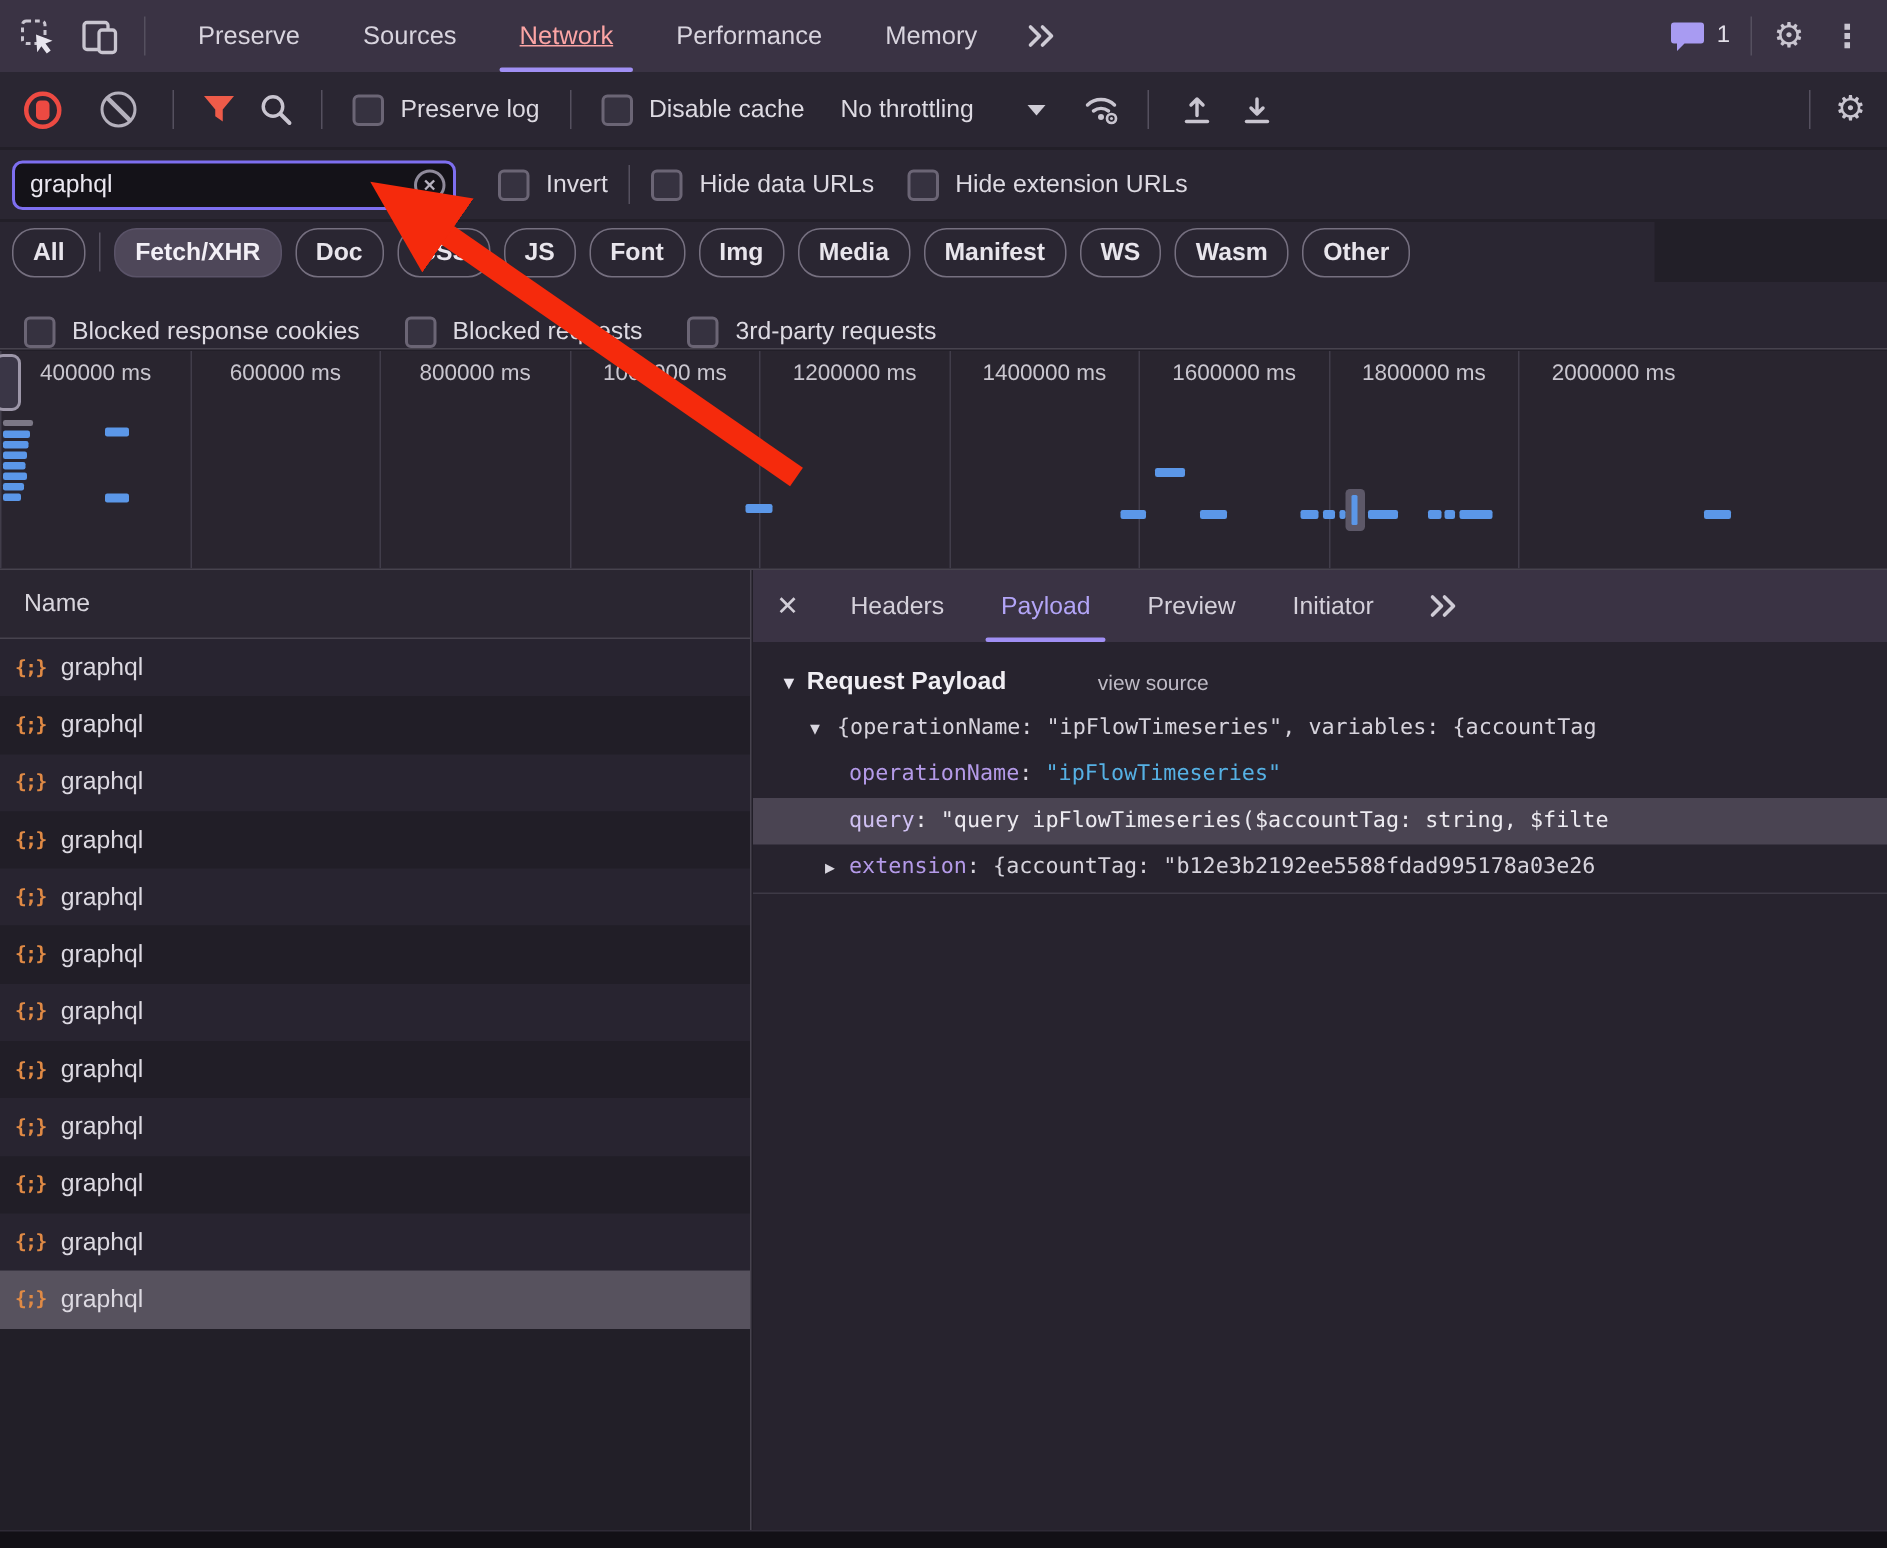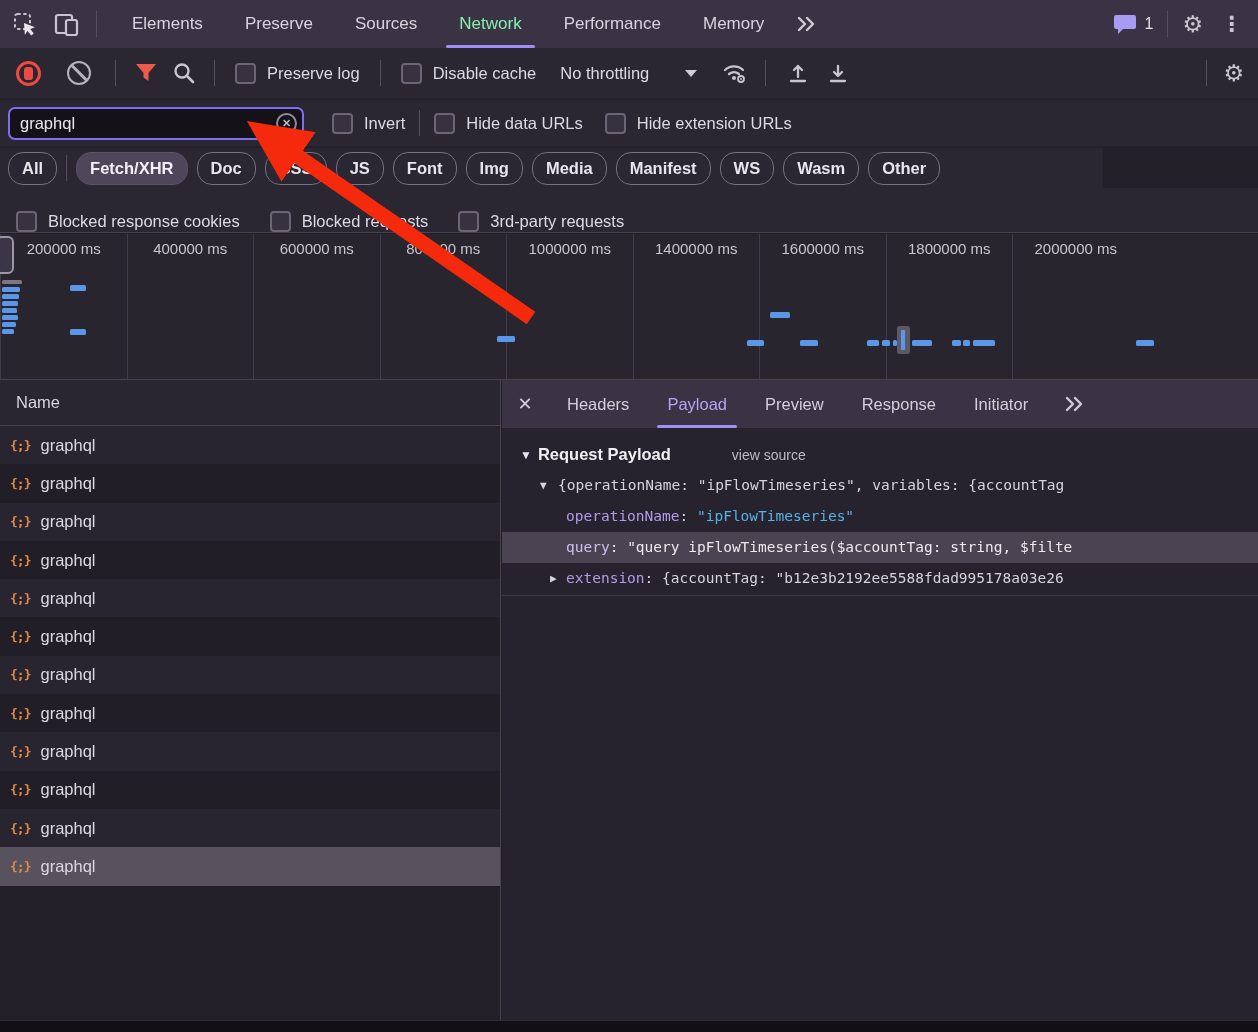--- a/index.html
+++ b/index.html
@@ -5,21 +5,21 @@
   html,body{margin:0;padding:0;background:#0f0e13;}
   .app{position:relative;width:1258px;height:1032px;overflow:hidden;background:#221f28;
        font-family:"Liberation Sans", sans-serif;color:#d8d4de;}
   
   .topbar{position:absolute;left:0;top:0;width:1258px;height:48px;background:#3a3344;
           display:flex;align-items:center;}
   .topbar .icon-btn{width:34px;height:34px;display:flex;align-items:center;justify-content:center;flex:none;}
   .vsep{width:1px;height:26px;background:#55505f;flex:none;}
   .tabs{display:flex;height:48px;align-items:stretch;margin-left:14px;}
   .tab{position:relative;display:flex;align-items:center;padding:0 21px;font-size:17px;color:#d8d4de;cursor:default;}
-  .tab.active{color:#86efac;}
+  .tab.active{color:#fca5a5;text-decoration:underline;}
   .tab.active::after{content:"";position:absolute;left:8px;right:8px;bottom:0;height:3px;border-radius:2px;background:#a08ff4;}
   .chev2{display:flex;align-items:center;padding:0 10px;color:#cfccd6;}
   .topbar-right{margin-left:auto;display:flex;align-items:center;gap:14px;padding-right:12px;}
   .bubble-wrap{display:flex;align-items:center;gap:7px;font-size:16px;color:#e2dfe8;}
   .glyph{font-family:"DejaVu Sans", sans-serif;}
   .gear{font-size:23px;color:#c9c5d0;line-height:1;}
   .kebab{font-size:21px;color:#c9c5d0;font-weight:bold;line-height:1;padding:0 4px;}
   
   .toolbar2{position:absolute;left:0;top:48px;width:1258px;height:50px;background:#2a2632;
             display:flex;align-items:center;gap:14px;padding-left:16px;box-sizing:border-box;}
@@ -114,21 +114,20 @@
       </svg>
     </span>
     <span class="icon-btn" style="margin-left:8px;">
       <svg class="ic" width="28" height="26" viewBox="0 0 28 26">
         <rect x="3" y="4" width="16" height="18" rx="2" fill="none" stroke="#c9c5d0" stroke-width="2.2"></rect>
         <rect x="13" y="9" width="11" height="15" rx="2" fill="#3a3344" stroke="#c9c5d0" stroke-width="2.2"></rect>
       </svg>
     </span>
     <span class="vsep" style="margin-left:12px;"></span>
     <div class="tabs">
-        <div class="tab">Elements</div>
         <div class="tab">Preserve</div>
         <div class="tab">Sources</div>
         <div class="tab active">Network</div>
         <div class="tab">Performance</div>
         <div class="tab">Memory</div>
       </div>
     <span class="chev2">
       <svg class="ic" width="22" height="18" viewBox="0 0 22 18">
         <path d="M4 3 L10 9 L4 15" fill="none" stroke="#cfccd6" stroke-width="2.4" stroke-linecap="round" stroke-linejoin="round"></path>
         <path d="M12 3 L18 9 L12 15" fill="none" stroke="#cfccd6" stroke-width="2.4" stroke-linecap="round" stroke-linejoin="round"></path>
@@ -255,25 +254,25 @@
         <span class="cb"></span>
         <span class="lbl">3rd-party requests</span>
       </span>
     </div>
 
   <div class="overview">
     <span class="scroll-pill"></span>
     <div class="ov-pill">
         <i></i>
       </div>
-  <div class="ov-col"><span>200000 ms</span></div>
       <div class="ov-col"><span>400000 ms</span></div>
       <div class="ov-col"><span>600000 ms</span></div>
       <div class="ov-col"><span>800000 ms</span></div>
       <div class="ov-col"><span>1000000 ms</span></div>
+      <div class="ov-col"><span>1200000 ms</span></div>
       <div class="ov-col"><span>1400000 ms</span></div>
       <div class="ov-col"><span>1600000 ms</span></div>
       <div class="ov-col"><span>1800000 ms</span></div>
       <div class="ov-col"><span>2000000 ms</span></div>
       <div class="ov-bar gray" style="left: 2px; top: 46px; width: 20px; height: 4px;"></div>
       <div class="ov-bar blue" style="left: 2px; top: 53px; width: 18px; height: 5px;"></div>
       <div class="ov-bar blue" style="left: 2px; top: 60px; width: 17px; height: 5px;"></div>
       <div class="ov-bar blue" style="left: 2px; top: 67px; width: 16px; height: 5px;"></div>
       <div class="ov-bar blue" style="left: 2px; top: 74px; width: 15px; height: 5px;"></div>
       <div class="ov-bar blue" style="left: 2px; top: 81px; width: 16px; height: 5px;"></div>
@@ -351,21 +350,20 @@
       </div>
   </div>
 
   <div class="details">
     <div class="det-tabbar">
       <span class="det-close">✕</span>
       <div class="det-tabs">
           <div class="det-tab">Headers</div>
           <div class="det-tab active">Payload</div>
           <div class="det-tab">Preview</div>
-          <div class="det-tab">Response</div>
           <div class="det-tab">Initiator</div>
         </div>
       <span class="chev2" style="margin-left:6px;">
         <svg class="ic" width="22" height="18" viewBox="0 0 22 18">
           <path d="M4 3 L10 9 L4 15" fill="none" stroke="#cfccd6" stroke-width="2.4" stroke-linecap="round" stroke-linejoin="round"></path>
           <path d="M12 3 L18 9 L12 15" fill="none" stroke="#cfccd6" stroke-width="2.4" stroke-linecap="round" stroke-linejoin="round"></path>
         </svg>
       </span>
     </div>
     <div class="payload-head">

